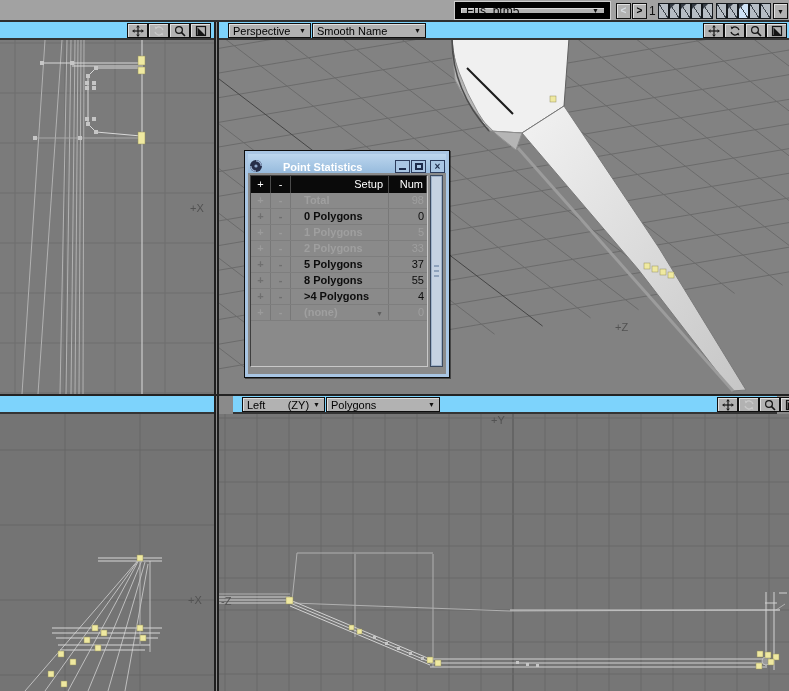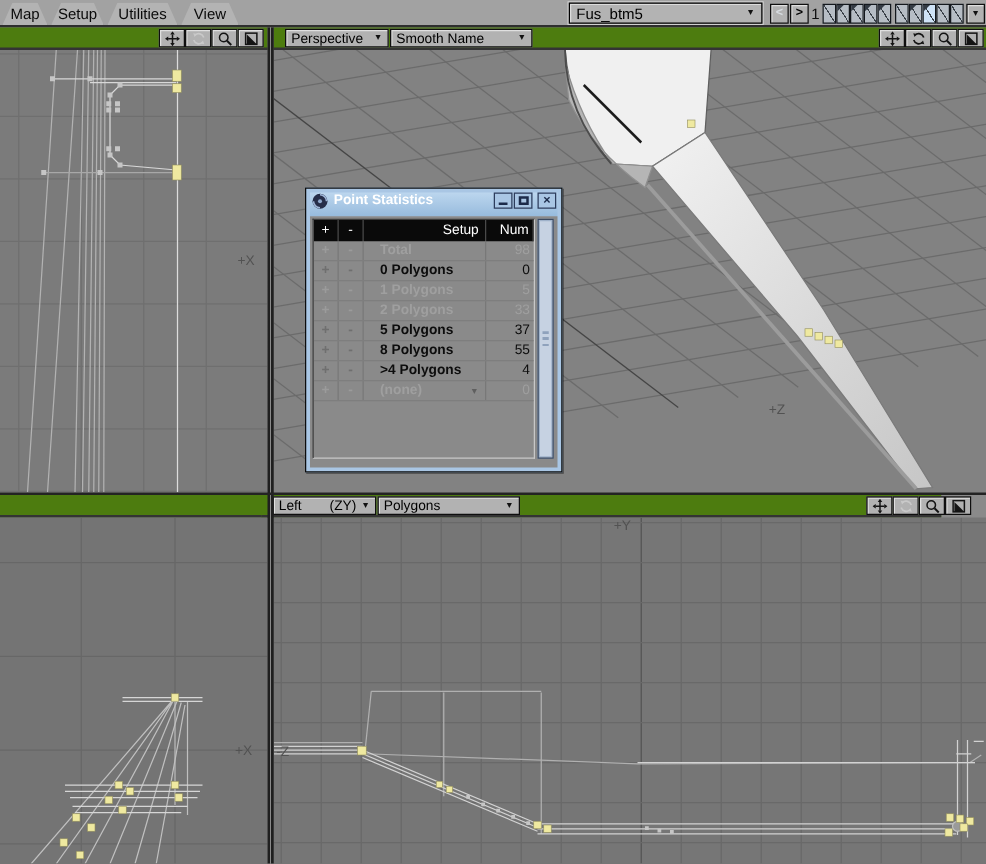--- a/index.html
+++ b/index.html
@@ -6,42 +6,42 @@
   #app{position:relative;width:789px;height:691px;background:#8a8a8a;overflow:hidden;
        font-family:"Liberation Sans",sans-serif;-webkit-font-smoothing:none;}
   
   #tabbar{position:absolute;left:0;top:0;width:789px;height:22px;background:#a2a2a2;
           border-bottom:2px solid #2e2e2e;box-sizing:border-box;}
   #tabs{position:absolute;left:2px;top:2px;display:flex;gap:3px;}
   .tab{height:18px;background:#b3b3b3;clip-path:polygon(8px 0,calc(100% - 8px) 0,100% 100%,0 100%);
        display:flex;align-items:center;justify-content:center;font-size:12px;color:#0a0a0a;
        filter:drop-shadow(1px 0 0 #5c5c5c) drop-shadow(0 -1px 0 #d8d8d8);}
   .combo-top{position:absolute;left:455px;top:2px;width:155px;height:17px;background:#b3b3b3;
-       border:1px solid #000000;box-shadow:inset 1px 1px 0 #dcdcdc,0 0 0 1px #cfcfcf;
+       border:6px solid #000000;box-shadow:inset 1px 1px 0 #dcdcdc,0 0 0 1px #cfcfcf;
        box-sizing:border-box;display:flex;align-items:center;padding:0 5px;font-size:12px;color:#000;}
   .arr{font-size:7px;margin-left:auto;color:#111;}
   .navbtn{position:absolute;top:3px;width:15px;height:16px;background:#b2b2b2;border:1px solid #101010;
        box-shadow:inset 1px 1px 0 #e0e0e0;box-sizing:border-box;font-size:10px;font-weight:bold;
        text-align:center;line-height:13px;}
   #prev-layer{left:616px;color:#d8dde2;}
   #next-layer{left:632px;color:#000;}
   #layer-page{position:absolute;left:649px;top:4px;font-size:12px;color:#101010;}
   #layer-bank{position:absolute;left:658px;top:3px;display:flex;}
   .layer-btn{width:11px;height:16px;background:#b6bdc5;border:1px solid #14181d;box-sizing:border-box;
        position:relative;
        background-image:linear-gradient(to top right,transparent 47%,#3a4149 47%,#3a4149 53%,transparent 53%);}
   .layer-btn.sel{background-color:#cfe3f7;}
   .layer-btn.has::after{content:"";position:absolute;top:0;left:0;border-style:solid;
        border-width:5px 5px 0 0;border-color:#343b44 transparent transparent transparent;}
   #layer-menu{position:absolute;left:773px;top:3px;width:15px;height:16px;background:#b2b2b2;
        border:1px solid #101010;box-shadow:inset 1px 1px 0 #e0e0e0;box-sizing:border-box;
        display:flex;align-items:center;justify-content:center;}
   #layer-menu .arr{margin:0;}
   
-  .band{position:absolute;height:18px;background:#4d7c0f;border-bottom:2px solid #343434;box-sizing:border-box;}
+  .band{position:absolute;height:18px;background:#7dd3fc;border-bottom:2px solid #343434;box-sizing:border-box;}
   .vcombo{position:absolute;top:1px;height:15px;background:#b2b2b2;border:1px solid #0f0f0f;
        box-shadow:inset 1px 1px 0 #e0e0e0;font-size:11px;color:#000;display:flex;align-items:center;
        box-sizing:border-box;padding:0 4px;gap:4px;}
   .icons{position:absolute;top:1px;display:flex;}
   .vpbtn{width:21px;height:15px;background:#b2b2b2;border:1px solid #0f0f0f;
        box-shadow:inset 1px 1px 0 #e0e0e0;box-sizing:border-box;display:flex;align-items:center;
        justify-content:center;}
   
   .vp{position:absolute;overflow:hidden;}
   .vp svg{display:block;}
@@ -52,21 +52,21 @@
   #div-v{position:absolute;left:214px;top:22px;width:5px;height:669px;
        background:linear-gradient(90deg,#1f1f1f 0 2px,#8a8a8a 2px 3px,#1f1f1f 3px 5px);}
   #div-h{position:absolute;left:0;top:394px;width:789px;height:2px;background:#232323;}
   .axis-label{font-size:11px;fill:#525252;font-family:"Liberation Sans",sans-serif;}
   .ypt{fill:var(--sel-yellow,#efe9a0);stroke:#94905e;stroke-width:0.5;}
   .gpt{fill:#c6c6c6;}
   
   #point-stats{position:absolute;left:244px;top:150px;width:206px;height:228px;
        background:var(--title-blue,#a9c6e4);border:1px solid #0d0d0d;padding:3px;box-sizing:border-box;
        box-shadow:1px 1px 0 rgba(0,0,0,.45);}
-  .dlg-title{height:19px;display:flex;align-items:flex-start;gap:4px;padding:0 1px;
+  .dlg-title{height:19px;display:flex;align-items:flex-end;gap:20px;padding:0 1px;
        background:linear-gradient(180deg,#bcd6ee,#97bbdd);}
   .dlg-title-text{font-size:11px;font-weight:bold;color:#fff;flex:1;white-space:nowrap;}
   .dlg-btns{display:flex;gap:1px;align-items:center;}
   .dlg-btn{width:15px;height:13px;background:var(--title-blue,#a9c6e4);border:1px solid #2c3c5c;
        box-sizing:border-box;display:flex;align-items:flex-end;justify-content:center;}
   .dlg-btn.close{margin-left:3px;align-items:center;font-size:10px;font-weight:bold;color:#1c2b4a;line-height:1;}
   .glyph-min{width:7px;height:2px;background:#1c2b4a;margin-bottom:2px;}
   .glyph-max{width:8px;height:7px;border:2px solid #1c2b4a;box-sizing:border-box;margin-bottom:2px;}
   .dlg-client{height:201px;background:#8a8a8a;padding:2px;box-sizing:border-box;display:flex;gap:2px;}
   .stats-list{width:178px;height:192px;background:#8a8a8a;border:1px solid;
@@ -89,26 +89,20 @@
   .dlg-thumb{position:absolute;left:1px;right:1px;top:1px;bottom:1px;background:#c6d2e2;}
   .grip{position:absolute;top:88px;left:2px;right:2px;height:13px;
        background:repeating-linear-gradient(180deg,#8fa2bc 0 2px,transparent 2px 5px);}
 </style>
 </head>
 <body>
 
 <div id="app">
 
   <div id="tabbar">
-    <div id="tabs">
-      <div class="tab" style="width:36px">Map</div>
-      <div class="tab" style="width:42px">Setup</div>
-      <div class="tab" style="width:56px">Utilities</div>
-      <div class="tab" style="width:46px">View</div>
-    </div>
     <div class="combo-top">
       <span>Fus_btm5</span>
       <span class="arr">▼</span>
     </div>
     <div class="navbtn" id="prev-layer">&lt;</div>
     <div class="navbtn" id="next-layer">&gt;</div>
     <span id="layer-page">1</span>
     <div id="layer-bank">
         <div class="layer-btn"></div>
         <div class="layer-btn has"></div>
@@ -215,21 +209,21 @@
         <svg width="12" height="12" viewBox="0 0 12 12">
             <rect x="1.5" y="1.5" width="9" height="9" stroke="#141414" fill="none" stroke-width="1.2"></rect>
             <polygon points="2.5,2.5 2.5,10.5 10.5,10.5" fill="#141414"></polygon>
           </svg>
       </div>
     </div>
   </div>
 
   <div class="band" style="left:0;top:396px;width:214px"></div>
 
-  <div class="band" style="left:209px;top:396px;width:544px">
+  <div class="band" style="left:233px;top:396px;width:544px">
     <div class="vcombo" style="left:9px;width:83px">
       <span>Left</span>
       <span style="margin-left:auto">(ZY)</span>
       <span class="arr" style="margin-left:0">▼</span>
     </div>
     <div class="vcombo" style="left:93px;width:114px">
       <span>Polygons</span>
       <span class="arr">▼</span>
     </div>
     <div class="icons" style="left:484px">

